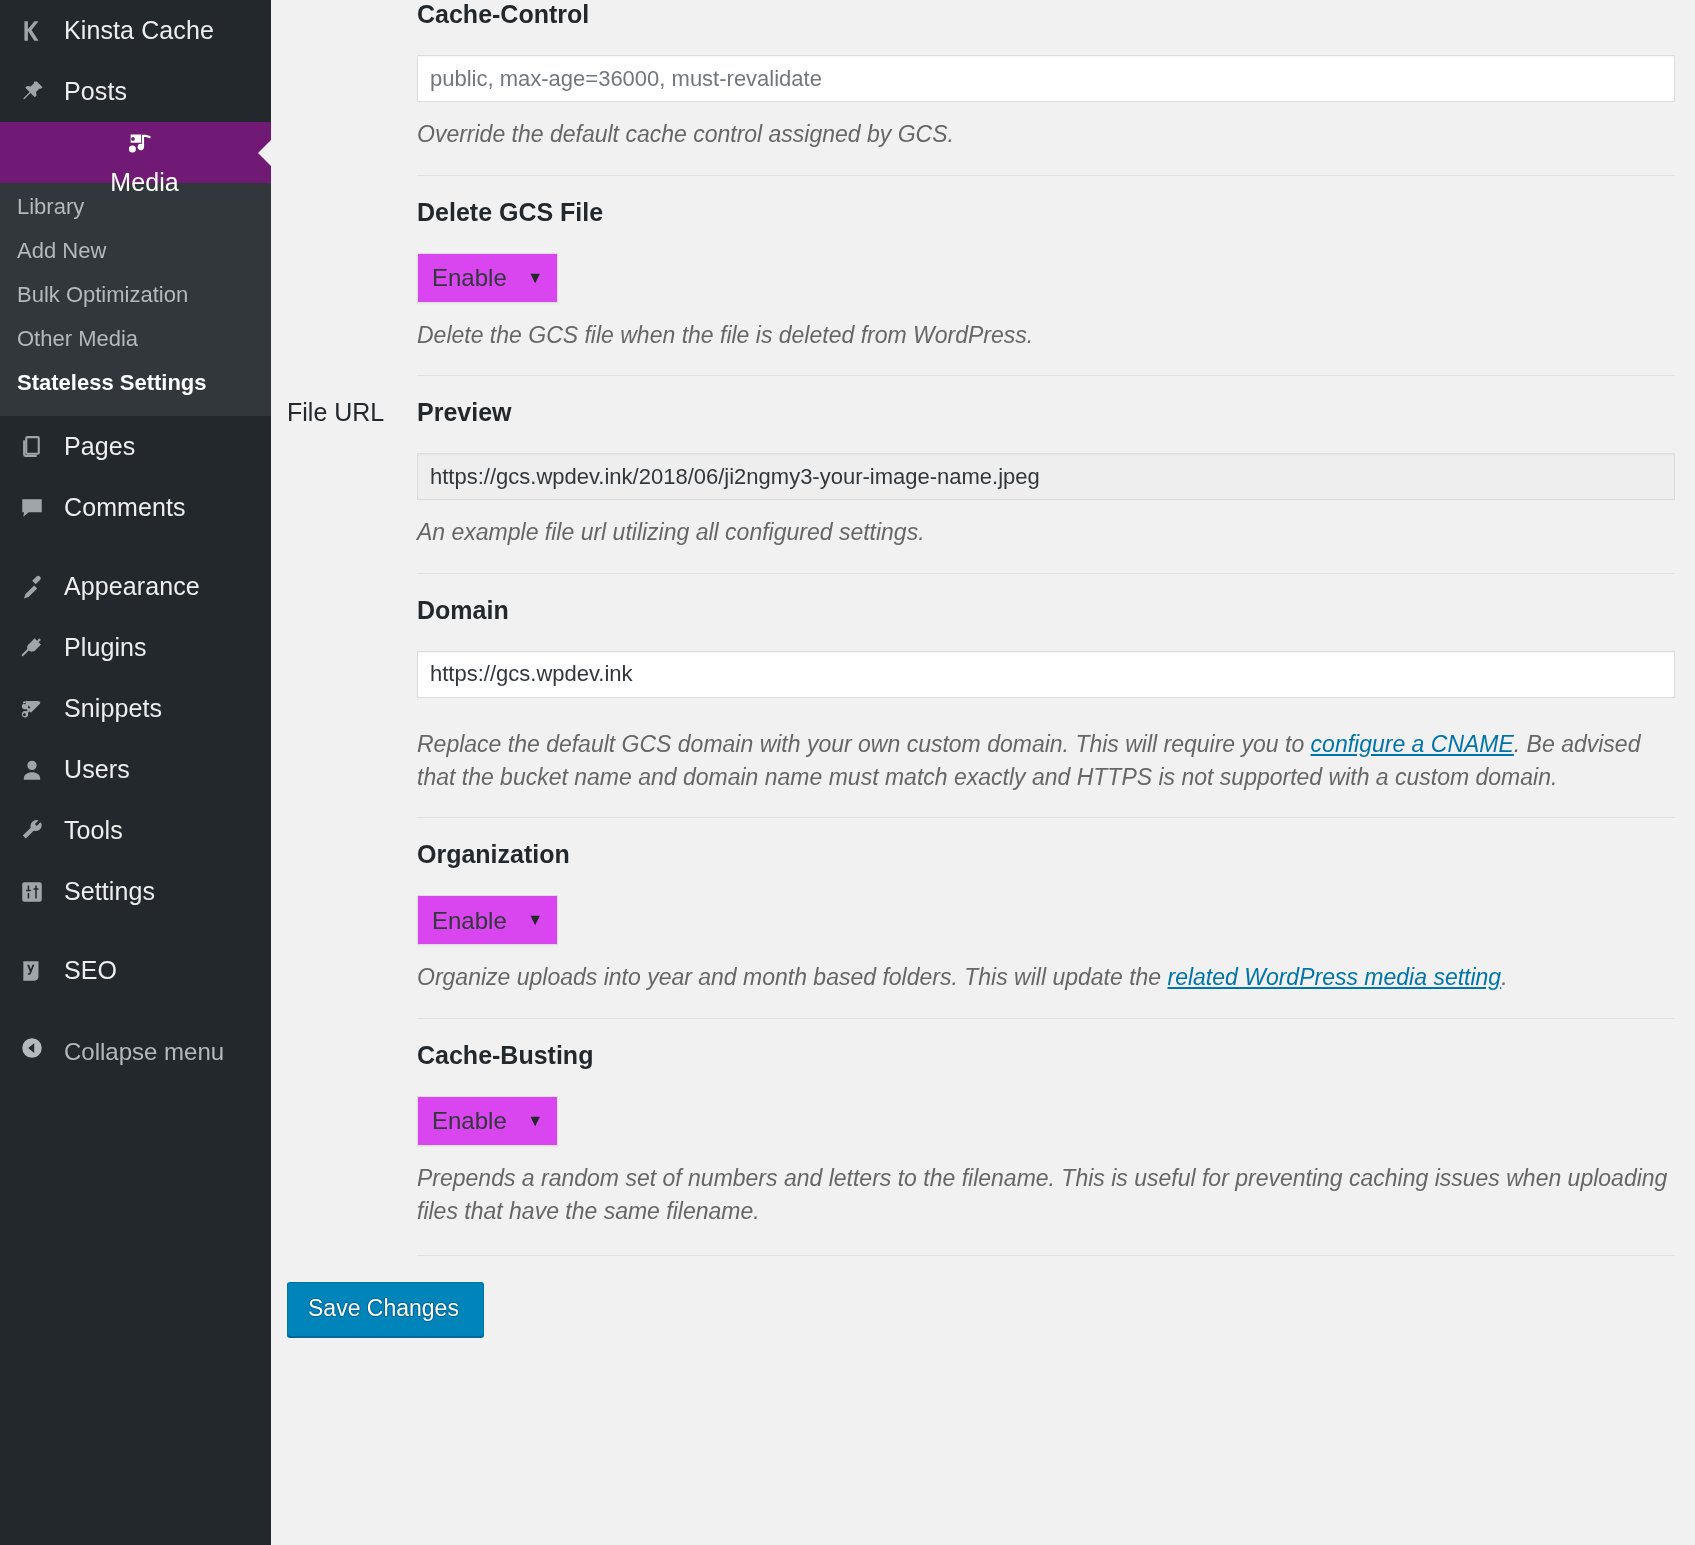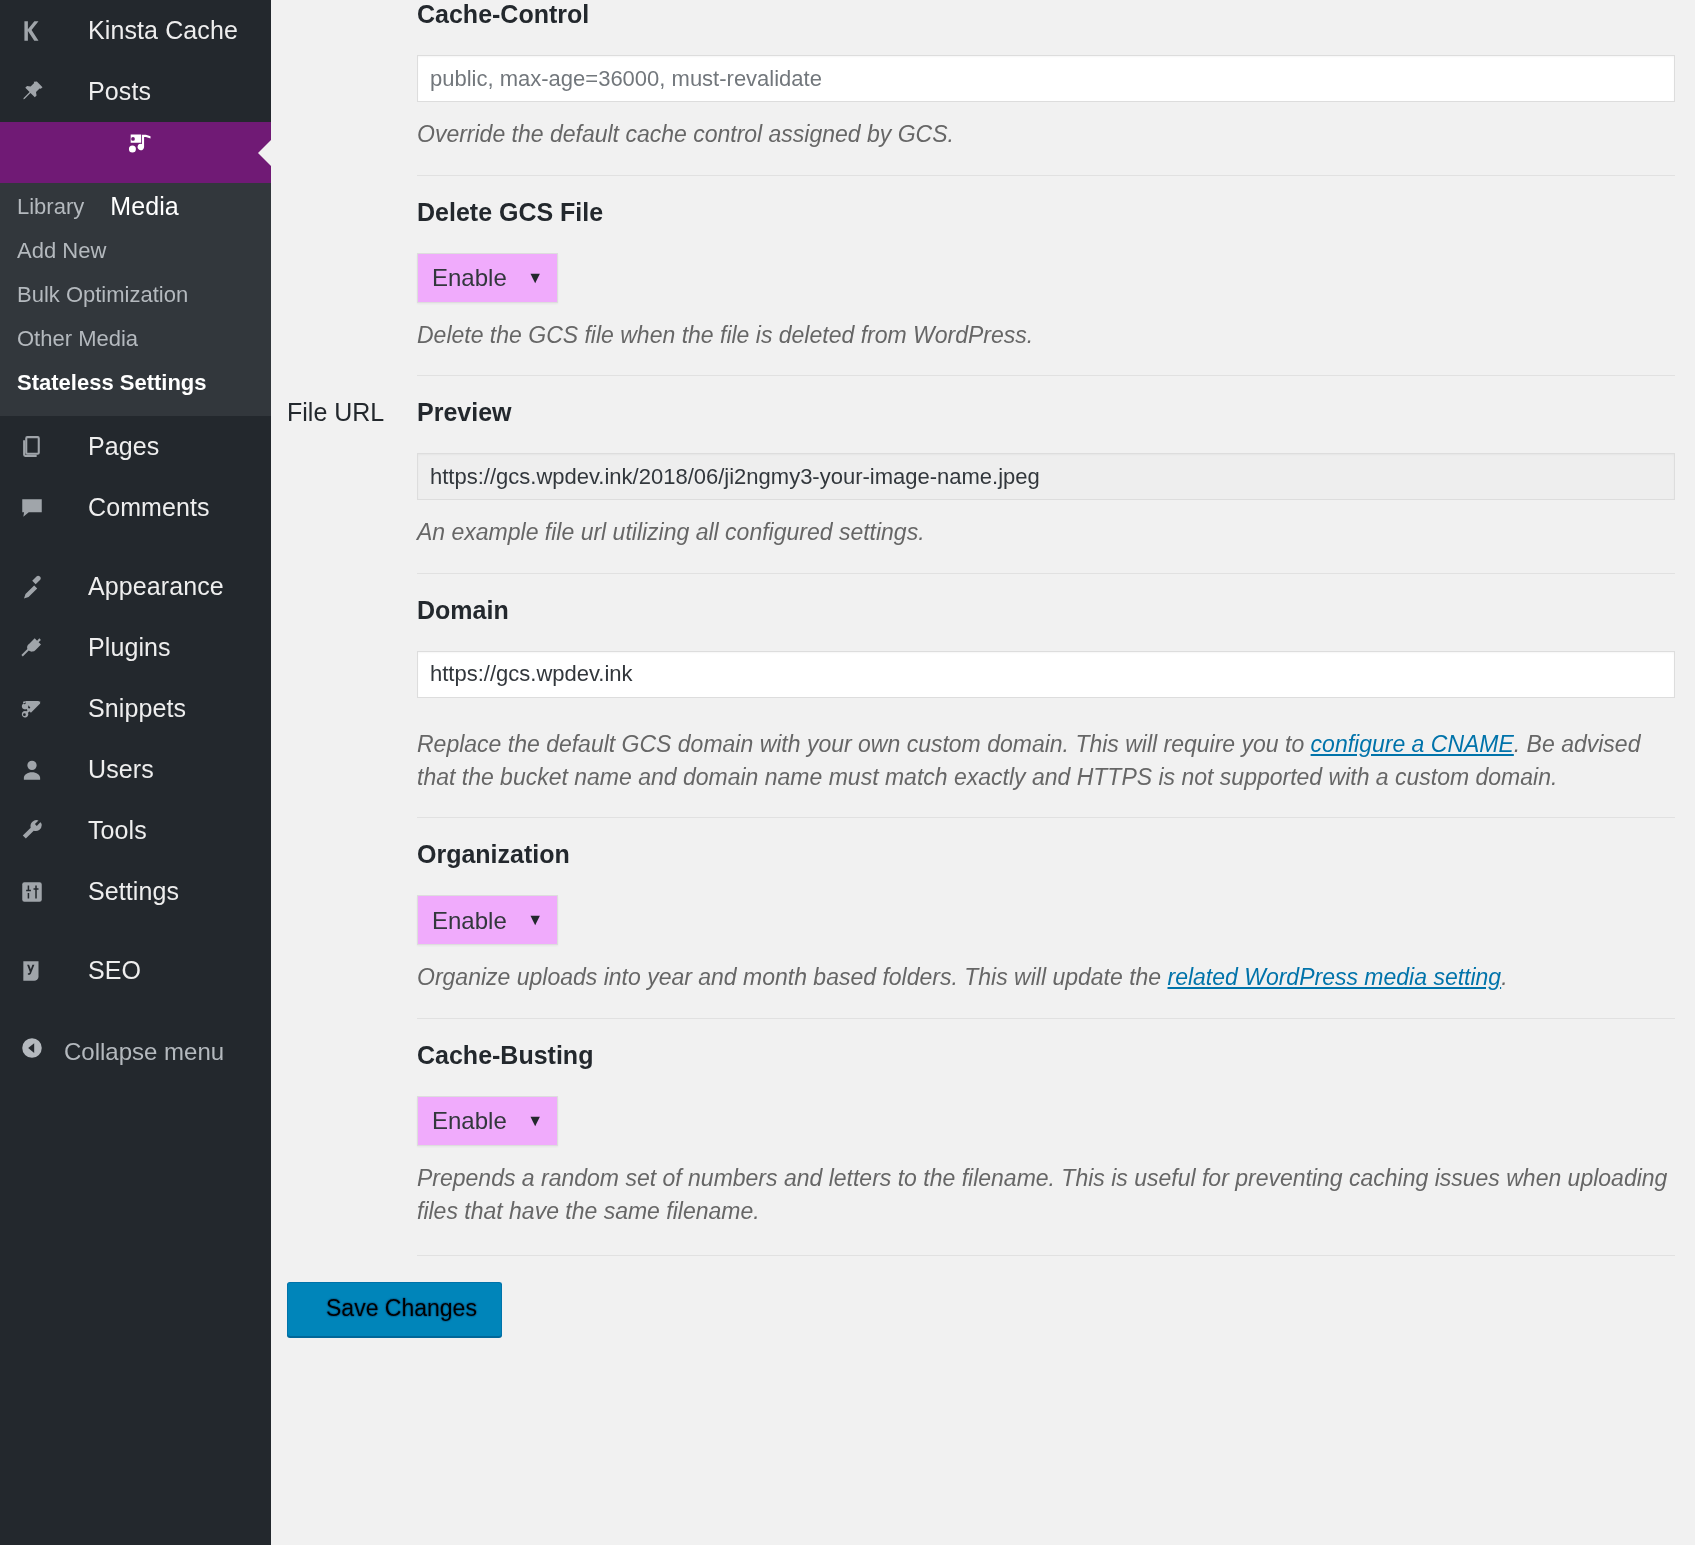--- a/index.html
+++ b/index.html
@@ -24,21 +24,20 @@
   .menu-item {
     display: flex;
     align-items: center;
     height: 61px;
     padding-left: 9px;
     color: #eee;
     font-size: 25px;
     font-weight: 400;
     position: relative;
     cursor: pointer;
-    gap: 24px;
   }
   .menu-item .icon {
     width: 46px;
     flex: 0 0 46px;
     display: flex;
     align-items: center;
     justify-content: center;
     color: #a0a5aa;
   }
   .menu-item .icon svg { display:block; }
@@ -141,21 +140,21 @@
   .select-wrap {
     display: inline-block;
     position: relative;
   }
   select.dropdown {
     -webkit-appearance: none;
     appearance: none;
     height: 50px;
     min-width: 120px;
     border: 1px solid #ddd;
-    background: #f0abfc;
+    background: #d946ef;
     font-size: 24px;
     font-family: "Liberation Sans", sans-serif;
     color: #32373c;
     padding: 0 44px 0 14px;
     border-radius: 0;
     box-shadow: 0 1px 2px rgba(0,0,0,.05);
   }
   .select-arrow {
     position: absolute;
     right: 15px;
@@ -182,25 +181,25 @@
   }
 
   .submit-area {
     padding: 26px 0 0 16px;
   }
   .btn-primary {
     background: #0085ba;
     border: 1px solid #0073aa;
     border-bottom-color: #006799;
     box-shadow: 0 1px 0 #006799;
-    color: #000000;
+    color: #ffffff;
     font-size: 23px;
     font-family: "Liberation Sans", sans-serif;
     border-radius: 3px;
-    padding: 12px 24px 14px 38px;
+    padding: 12px 24px 14px 20px;
     cursor: pointer;
     text-shadow: 0 -1px 1px #006799, 1px 0 1px #006799, 0 1px 1px #006799, -1px 0 1px #006799;
   }
 </style>
 </head>
 <body>
 
 <div class="app">
 
   <nav class="sidebar">

